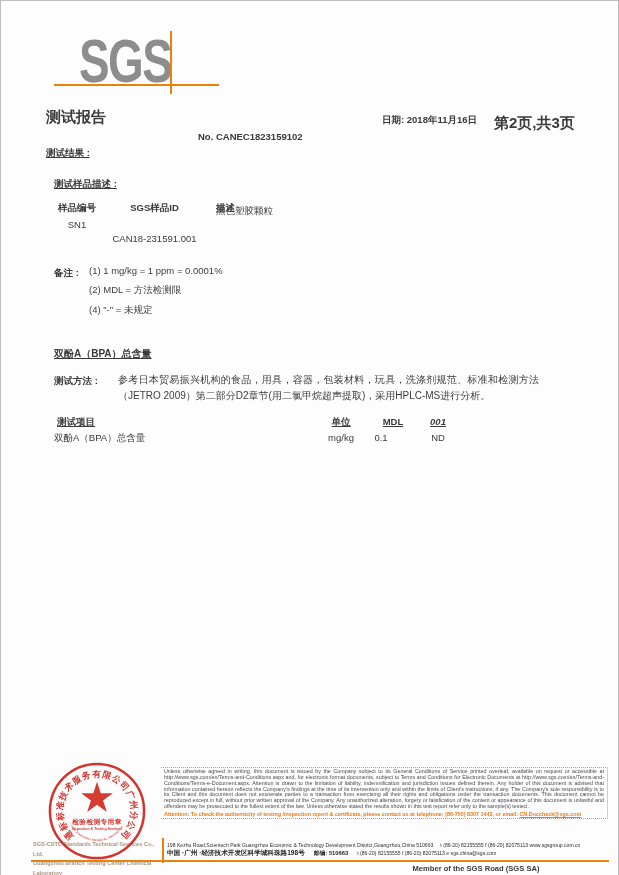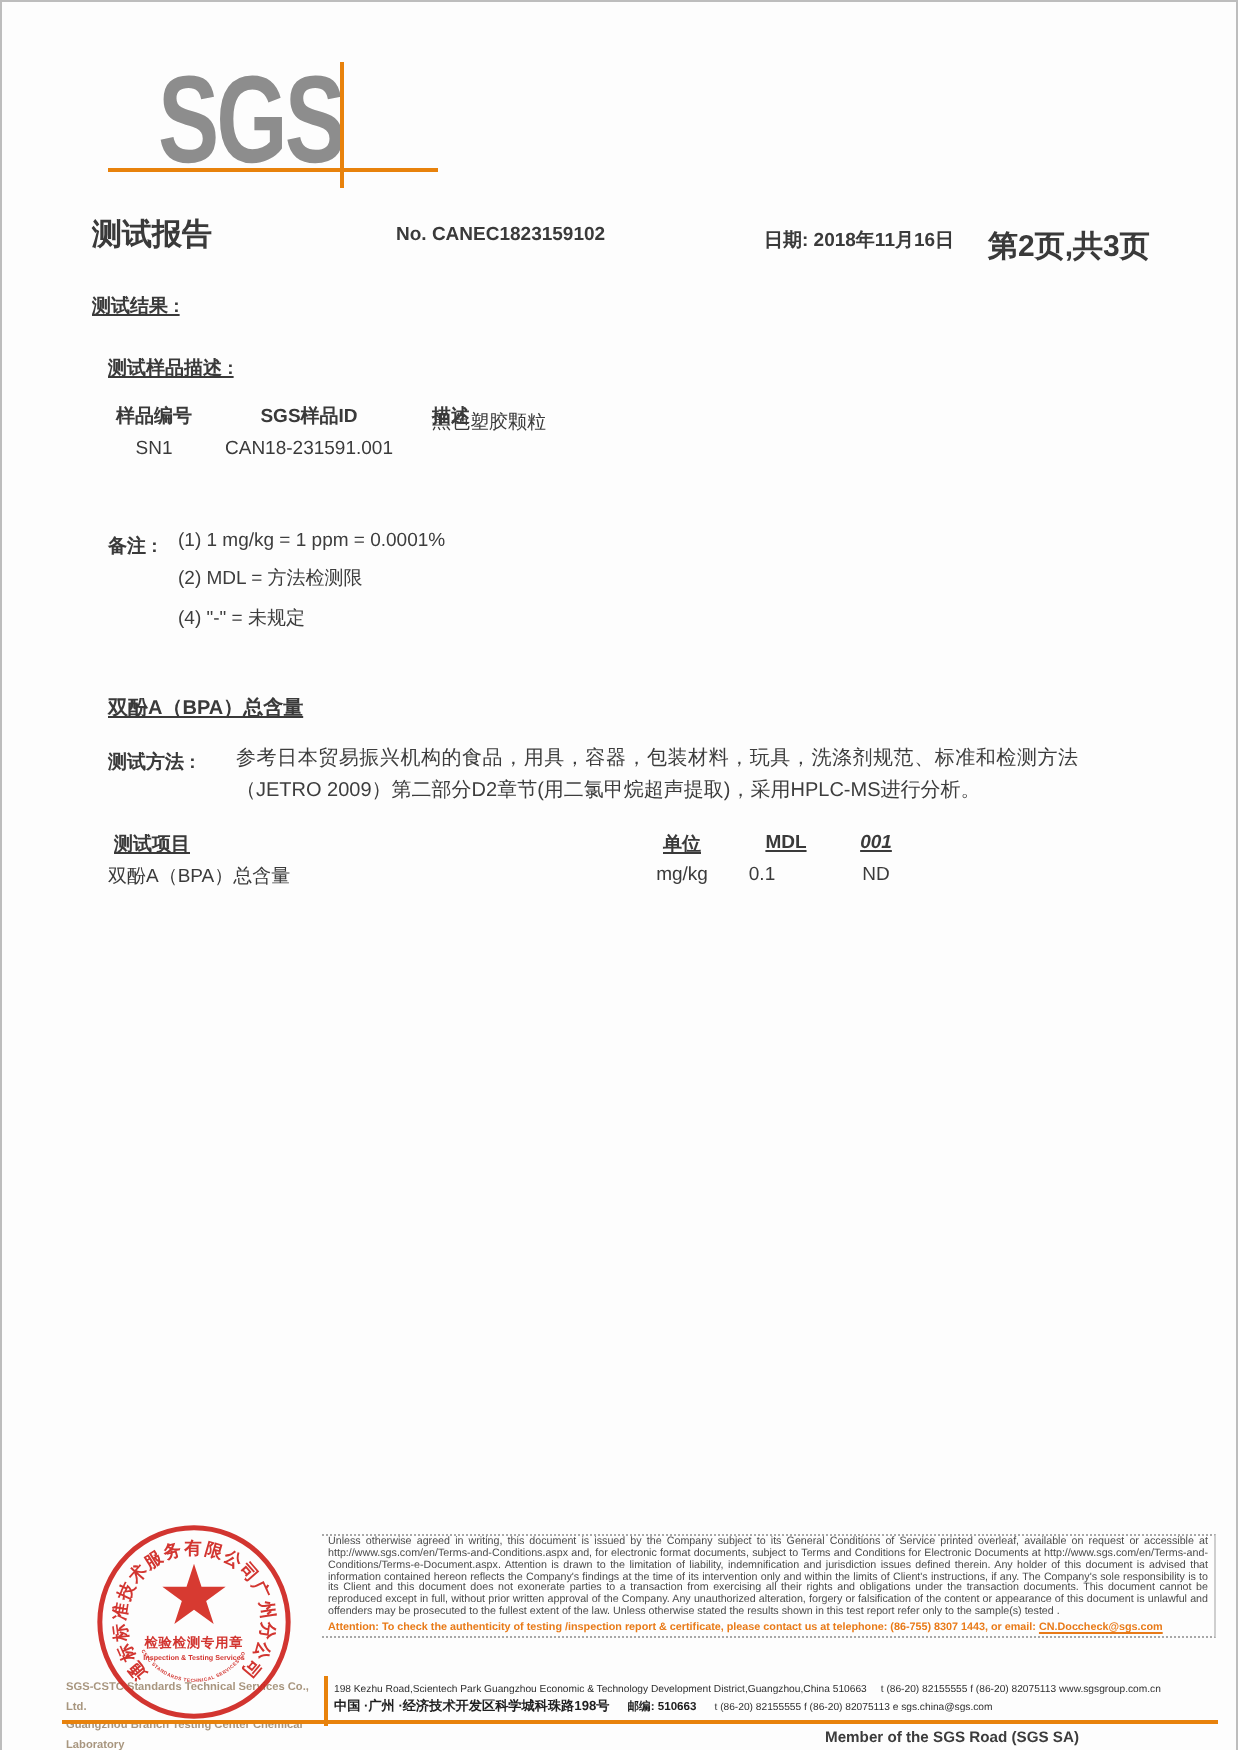--- a/index.html
+++ b/index.html
@@ -14,21 +14,21 @@
 
   
   .logo-text { position:absolute; left:78px; top:29px; font-size:62px; line-height:62px;
     font-weight:700; color:#8d8d8d; transform:scaleX(0.74); transform-origin:left top;
     letter-spacing:-2px; }
   .logo-hline { position:absolute; left:53px; top:83px; width:165px; height:2px; background:#e8820c; }
   .logo-vline { position:absolute; left:169px; top:30px; width:2px; height:63px; background:#e8820c; }
 
   
   .hdr-title { left:45px; top:107px; font-size:15px; font-weight:700; }
-  .hdr-no   { left:197px; top:111px; font-size:9.5px; font-weight:600; }
+  .hdr-no   { left:197px; top:130px; font-size:9.5px; font-weight:600; }
   .hdr-date { left:381px; top:113px; font-size:9.5px; font-weight:600; }
   .hdr-page { left:493px; top:113px; font-size:15px; font-weight:600; }
 
   .label-b { font-size:9.5px; font-weight:700; }
   .results-label { left:45px; top:146px;text-decoration:underline; }
   .sample-title { left:53px; top:177px; text-decoration:underline; }
 
   .cell { position:absolute; font-size:9.5px; }
   .cc { text-align:center; }
   .b { font-weight:700; }
@@ -88,21 +88,21 @@
   <div class="abs hdr-page">第2页,共3页</div>
 
   <div class="abs label-b results-label">测试结果 :</div>
 
   <div class="abs label-b sample-title">测试样品描述 :</div>
   <div>
     <div class="cell cc b" style="left:45px; top:201px; width:62px;">样品编号</div>
     <div class="cell cc b" style="left:106px; top:201px; width:95px;">SGS样品ID</div>
     <div class="cell b" style="left:215px; top:201px;">描述</div>
     <div class="cell cc" style="left:45px; top:218px; width:62px;">SN1</div>
-    <div class="cell cc" style="left:106px; top:218px; width:95px;">CAN18-231591.001</div>
+    <div class="cell cc" style="left:106px; top:232px; width:95px;">CAN18-231591.001</div>
     <div class="cell" style="left:215px; top:204px;font-family:Liberation Mono, monospace;">黑色塑胶颗粒</div>
   </div>
 
   <div class="abs label-b remarks-label">备注 :</div>
   <div class="abs remarks">
     <div>(1) 1 mg/kg = 1 ppm = 0.0001%</div>
     <div>(2) MDL = 方法检测限</div>
     <div>(4) "-" = 未规定</div>
   </div>
 

